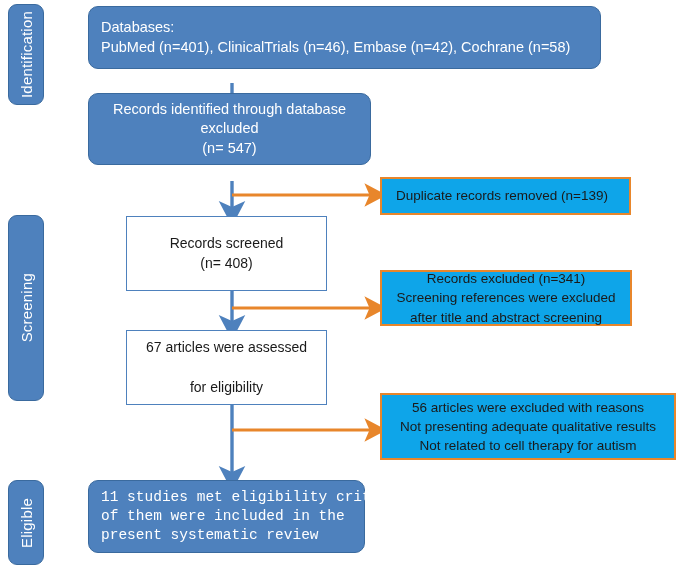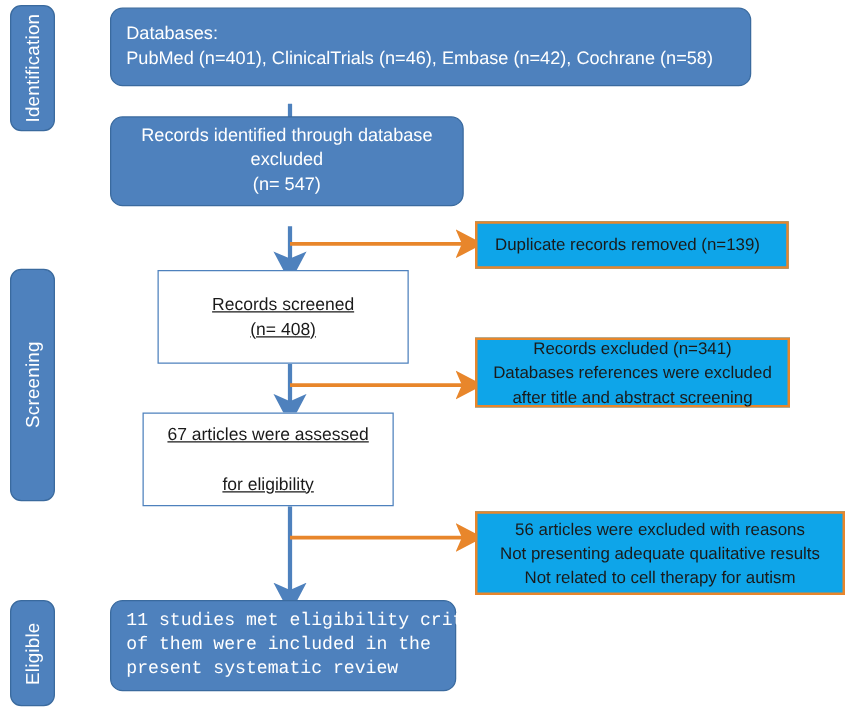--- a/index.html
+++ b/index.html
@@ -69,21 +69,20 @@
     color: #1a1a1a;
     box-sizing: border-box;
     display: flex;
     flex-direction: column;
     align-items: center;
     justify-content: center;
     text-align: center;
     font-size: 14px;
     line-height: 1.38;
     padding: 4px 8px;
-    text-decoration: underline;
   }
   
   .box-orange {
     position: absolute;
     background: #0ea5e9;
     border: 2px solid #E8862B;
     color: #1a1a1a;
     box-sizing: border-box;
     display: flex;
     flex-direction: column;
@@ -166,30 +165,30 @@
     <div class="line">Duplicate records removed (n=139)</div>
   </div>
 
   <div class="box-white" style="left:126px; top:216px; width:201px; height:75px;">
     <div class="line">Records screened</div>
     <div class="line">(n= 408)</div>
   </div>
 
   <div class="box-orange" style="left:380px; top:270px; width:252px; height:56px;">
     <div class="line">Records excluded (n=341)</div>
-    <div class="line">Databases references were excluded</div>
+    <div class="line">Screening references were excluded</div>
     <div class="line">after title and abstract screening</div>
   </div>
 
-  <div class="box-white" style="left:114px; top:330px; width:201px; height:75px;gap:20px;">
+  <div class="box-white" style="left:126px; top:330px; width:201px; height:75px;gap:20px;">
     <div class="line">67 articles were assessed</div>
     <div class="line">for eligibility</div>
   </div>
 
-  <div class="box-orange" style="left:380px; top:393px; width:296px; height:67px;margin-top:16px;">
+  <div class="box-orange" style="left:380px; top:393px; width:296px; height:67px;">
     <div class="line">56 articles were excluded with reasons</div>
     <div class="line">Not presenting adequate qualitative results</div>
     <div class="line">Not related to cell therapy for autism</div>
   </div>
 
   <div class="box-blue align-left" style="left:88px; top:480px; width:277px; height:73px;font-family:Liberation Mono, monospace;">
     <div class="line">11 studies met eligibility criteria, all</div>
     <div class="line">of them were included in the</div>
     <div class="line">present systematic review</div>
   </div>

